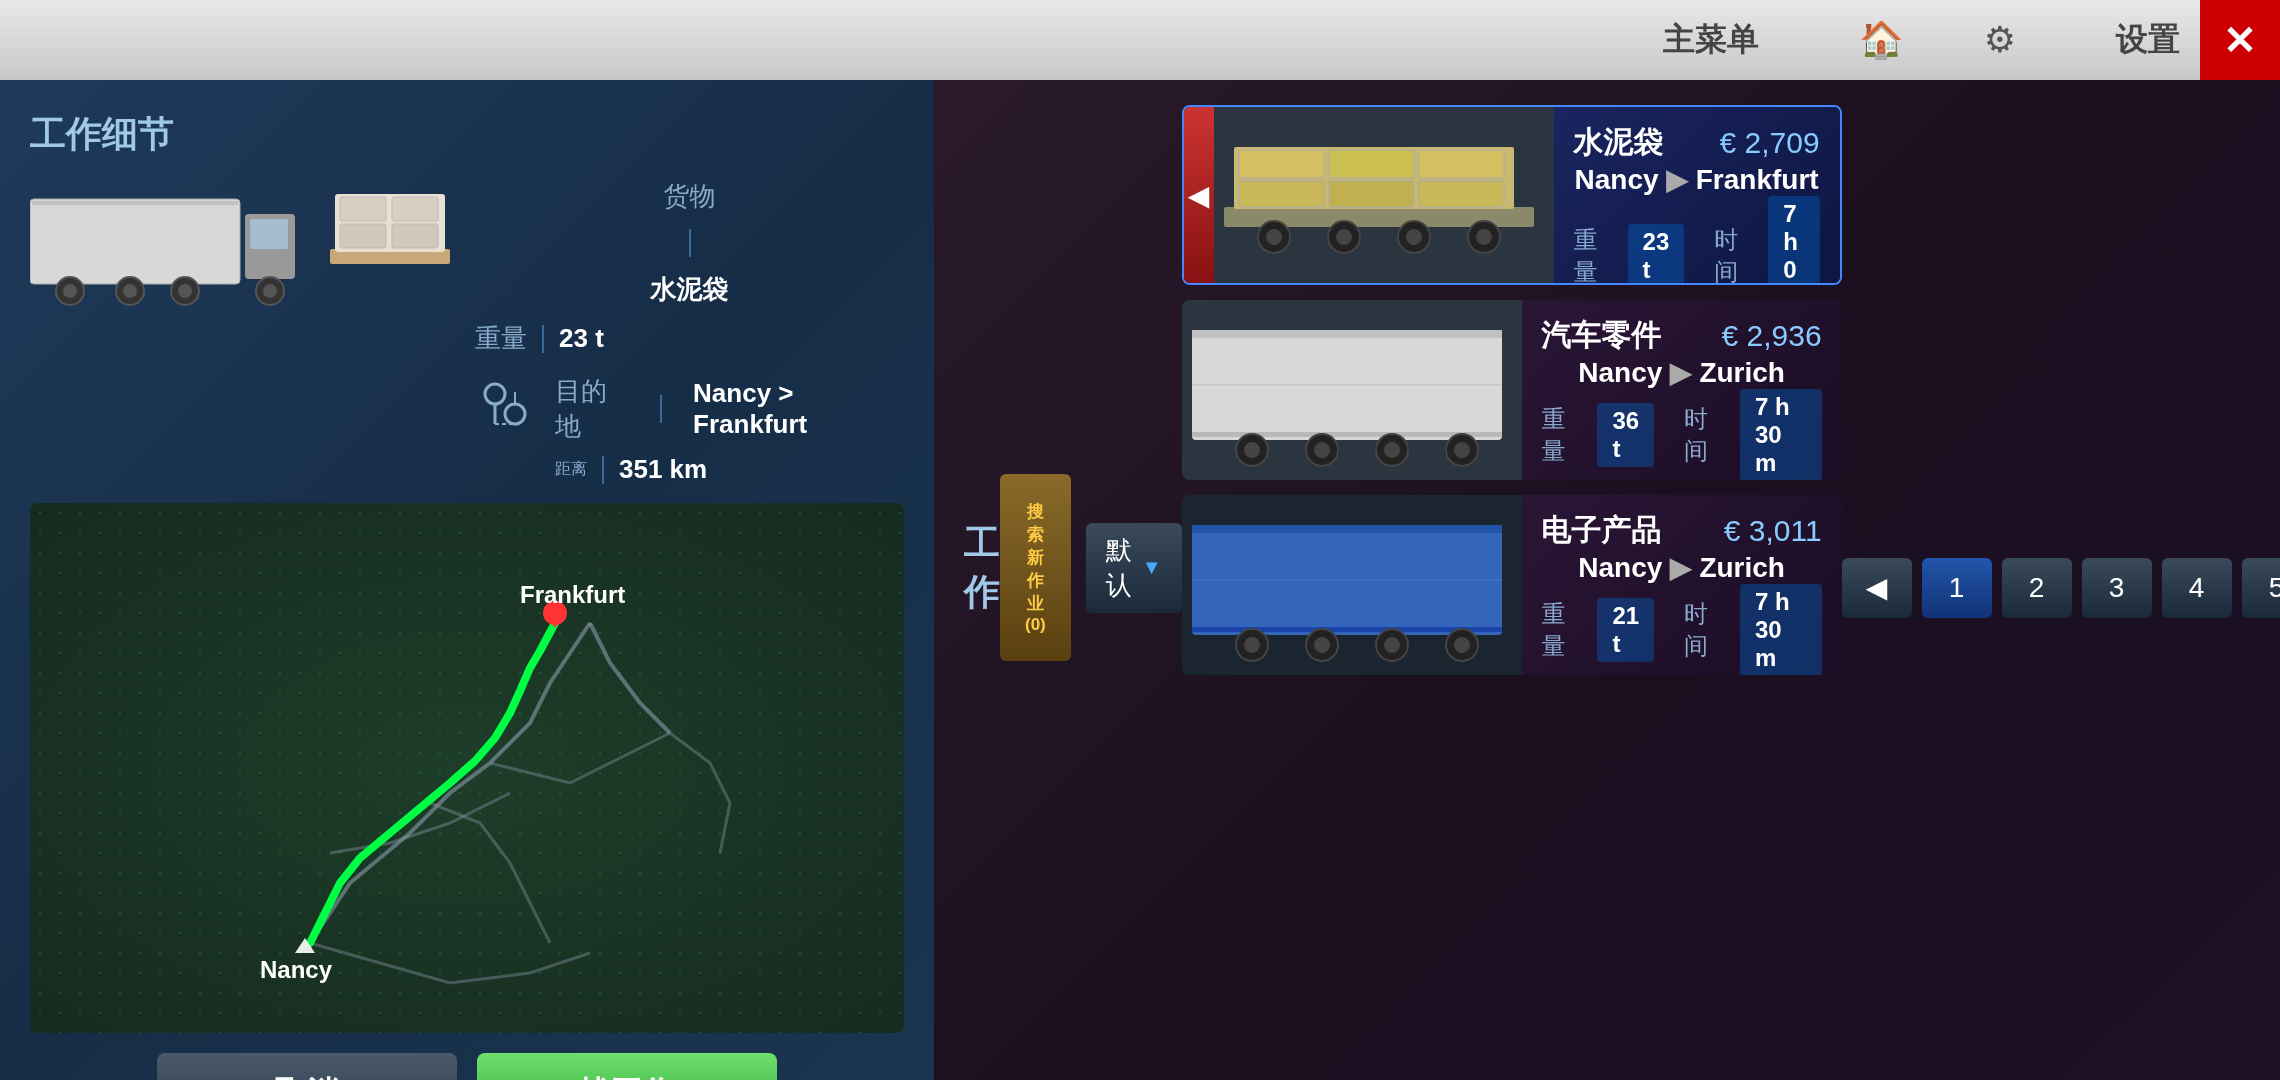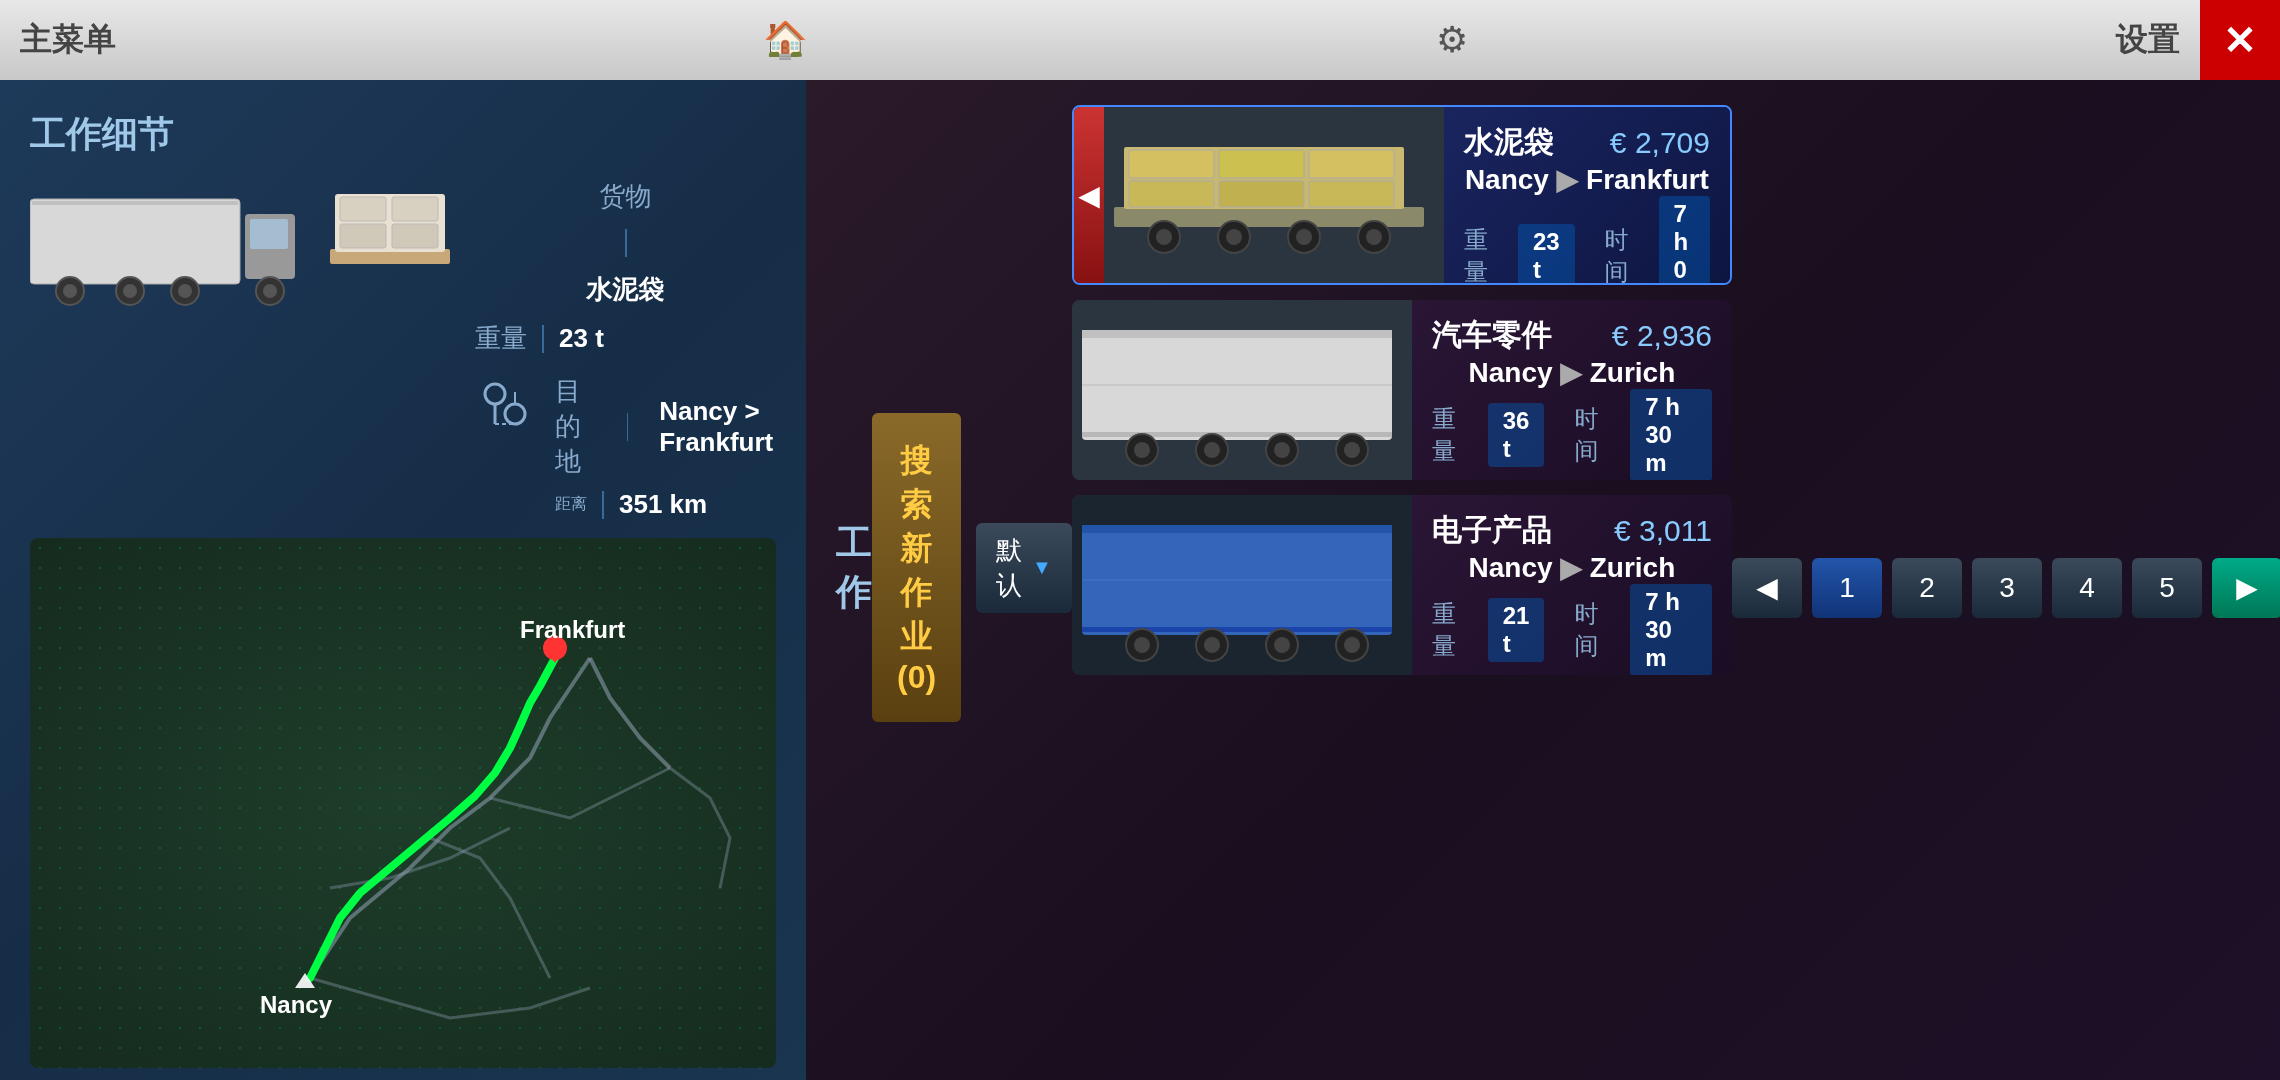--- a/index.html
+++ b/index.html
@@ -19,21 +19,21 @@
       display: flex;
       align-items: center;
       justify-content: space-between;
       padding: 0 0 0 0;
       position: relative;
     }
     .nav-left {
       display: flex;
       align-items: center;
       flex: 1;
-      justify-content: space-between;
+      justify-content: flex-end;
       gap: 80px;
     }
     .nav-item {
       font-size: 32px;
       color: #444;
       cursor: pointer;
       font-weight: bold;
       padding: 10px 20px;
     }
     .nav-item.active {
@@ -62,21 +62,21 @@
 
     
     .main-content {
       display: flex;
       width: 100%;
       height: 1000px;
     }
 
     
     .left-panel {
-      width: 806px;
+      width: 934px;
       height: 100%;
       background: linear-gradient(135deg, #1e3a5a 0%, #162d47 50%, #1a3550 100%);
       padding: 30px;
       position: relative;
       flex-shrink: 0;
     }
     .panel-title {
       font-size: 36px;
       color: #a0c8e8;
       font-weight: bold;
@@ -151,21 +151,21 @@
     .right-controls {
       display: flex;
       gap: 15px;
       align-items: center;
     }
     .search-new-job {
       background: linear-gradient(180deg, #8a6a2a 0%, #5a4010 100%);
       border: none;
       border-radius: 6px;
       color: #ffcc44;
-      font-size: 32px;
+      font-size: 17px;
       padding: 26px 25px;
       cursor: pointer;
       font-weight: bold;
     }
     .default-select {
       background: linear-gradient(180deg, #3a4a5a 0%, #1a2a3a 100%);
       border: none;
       border-radius: 6px;
       color: white;
       font-size: 26px;

